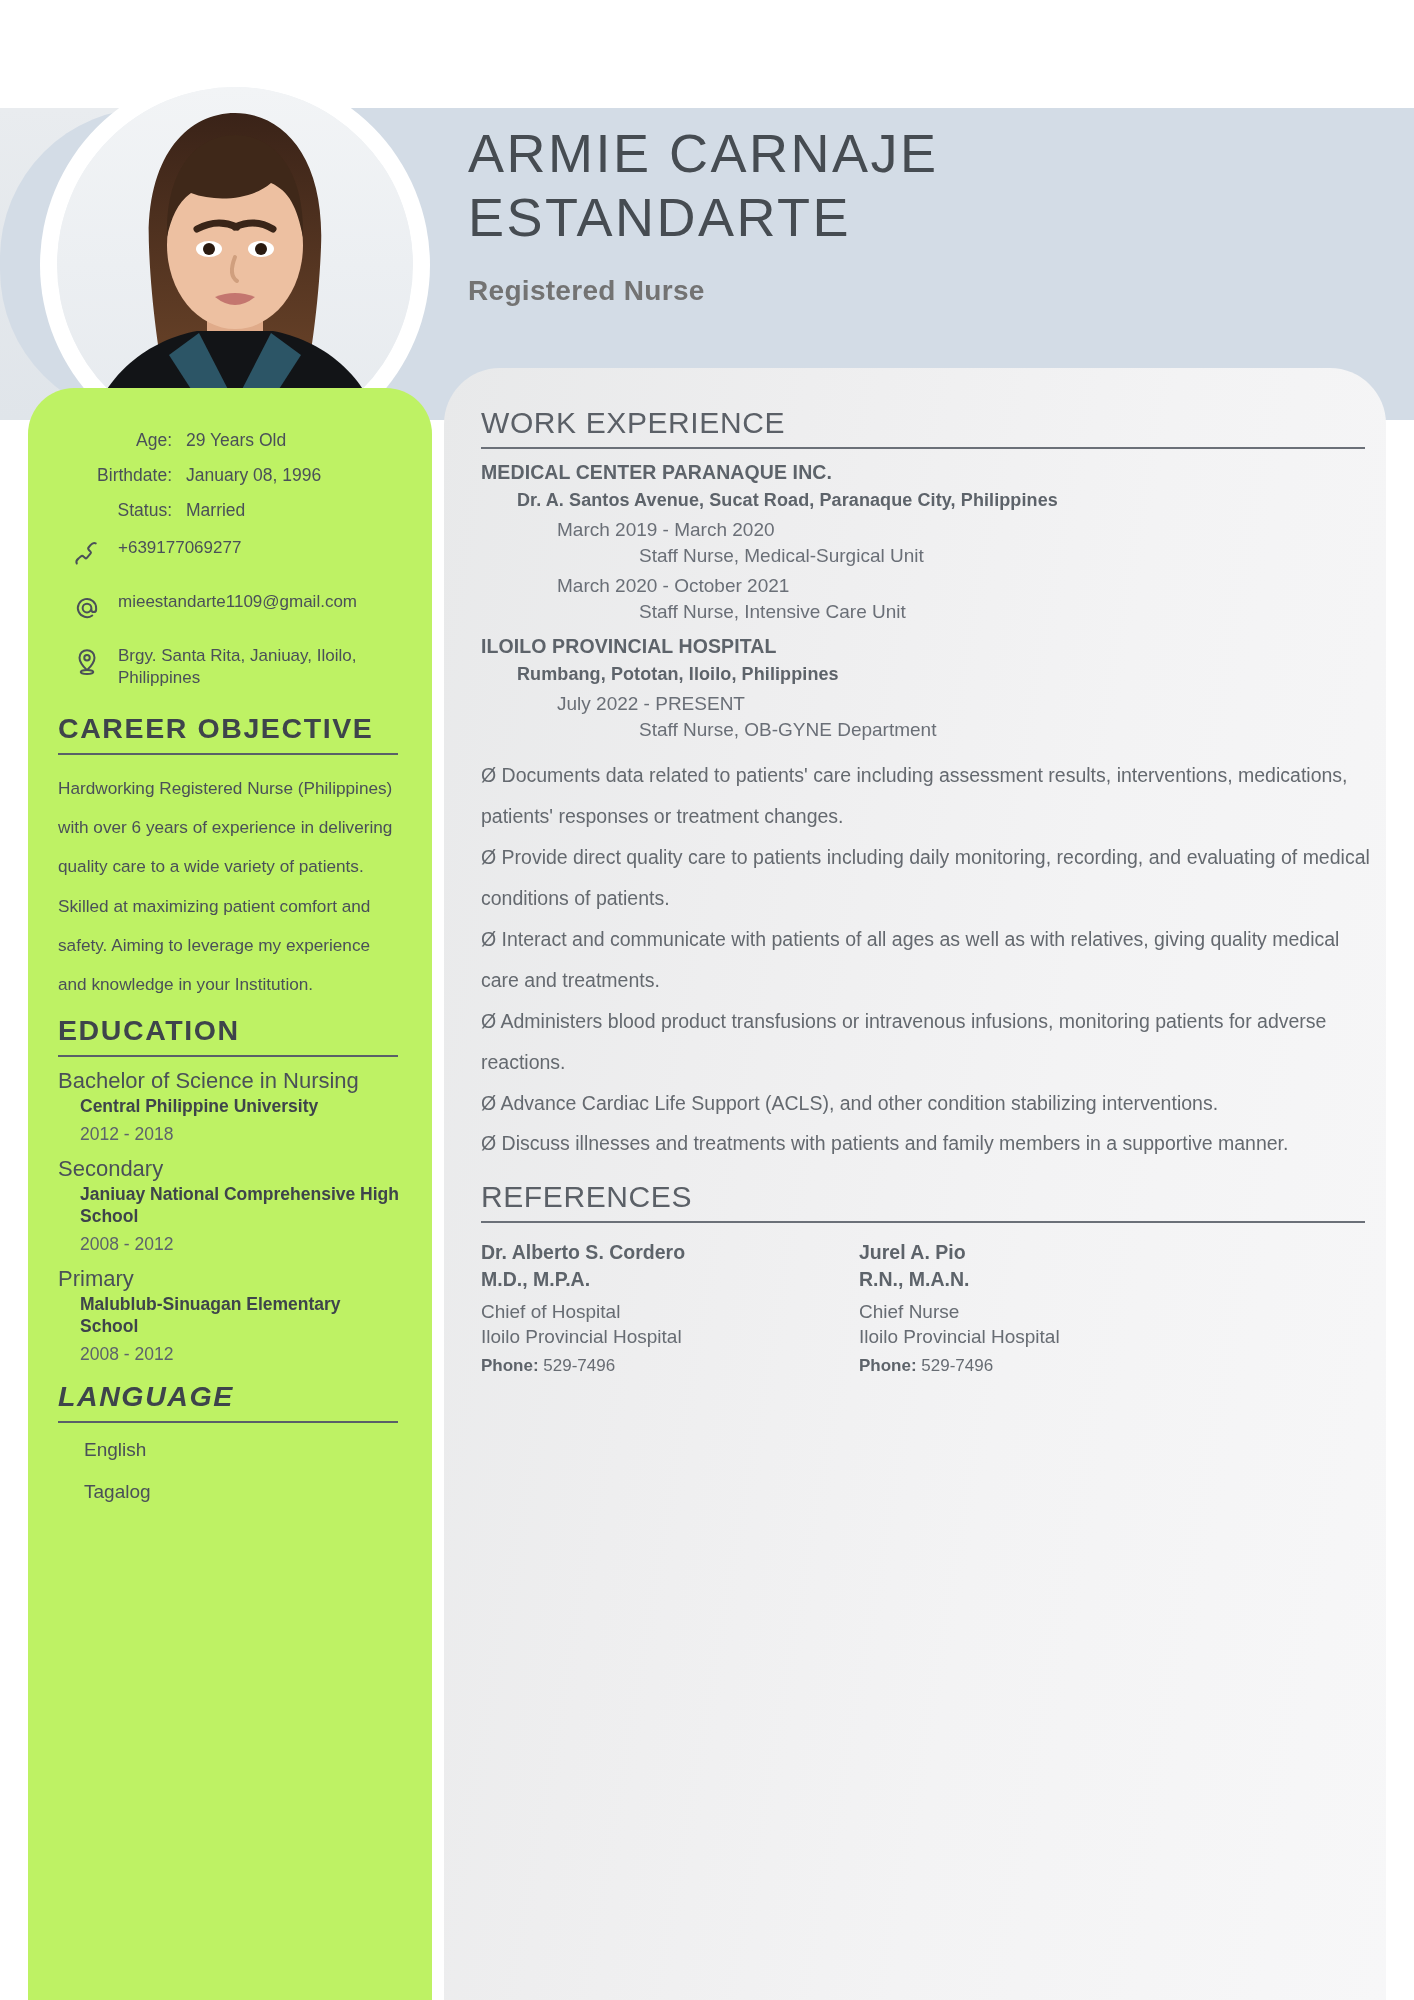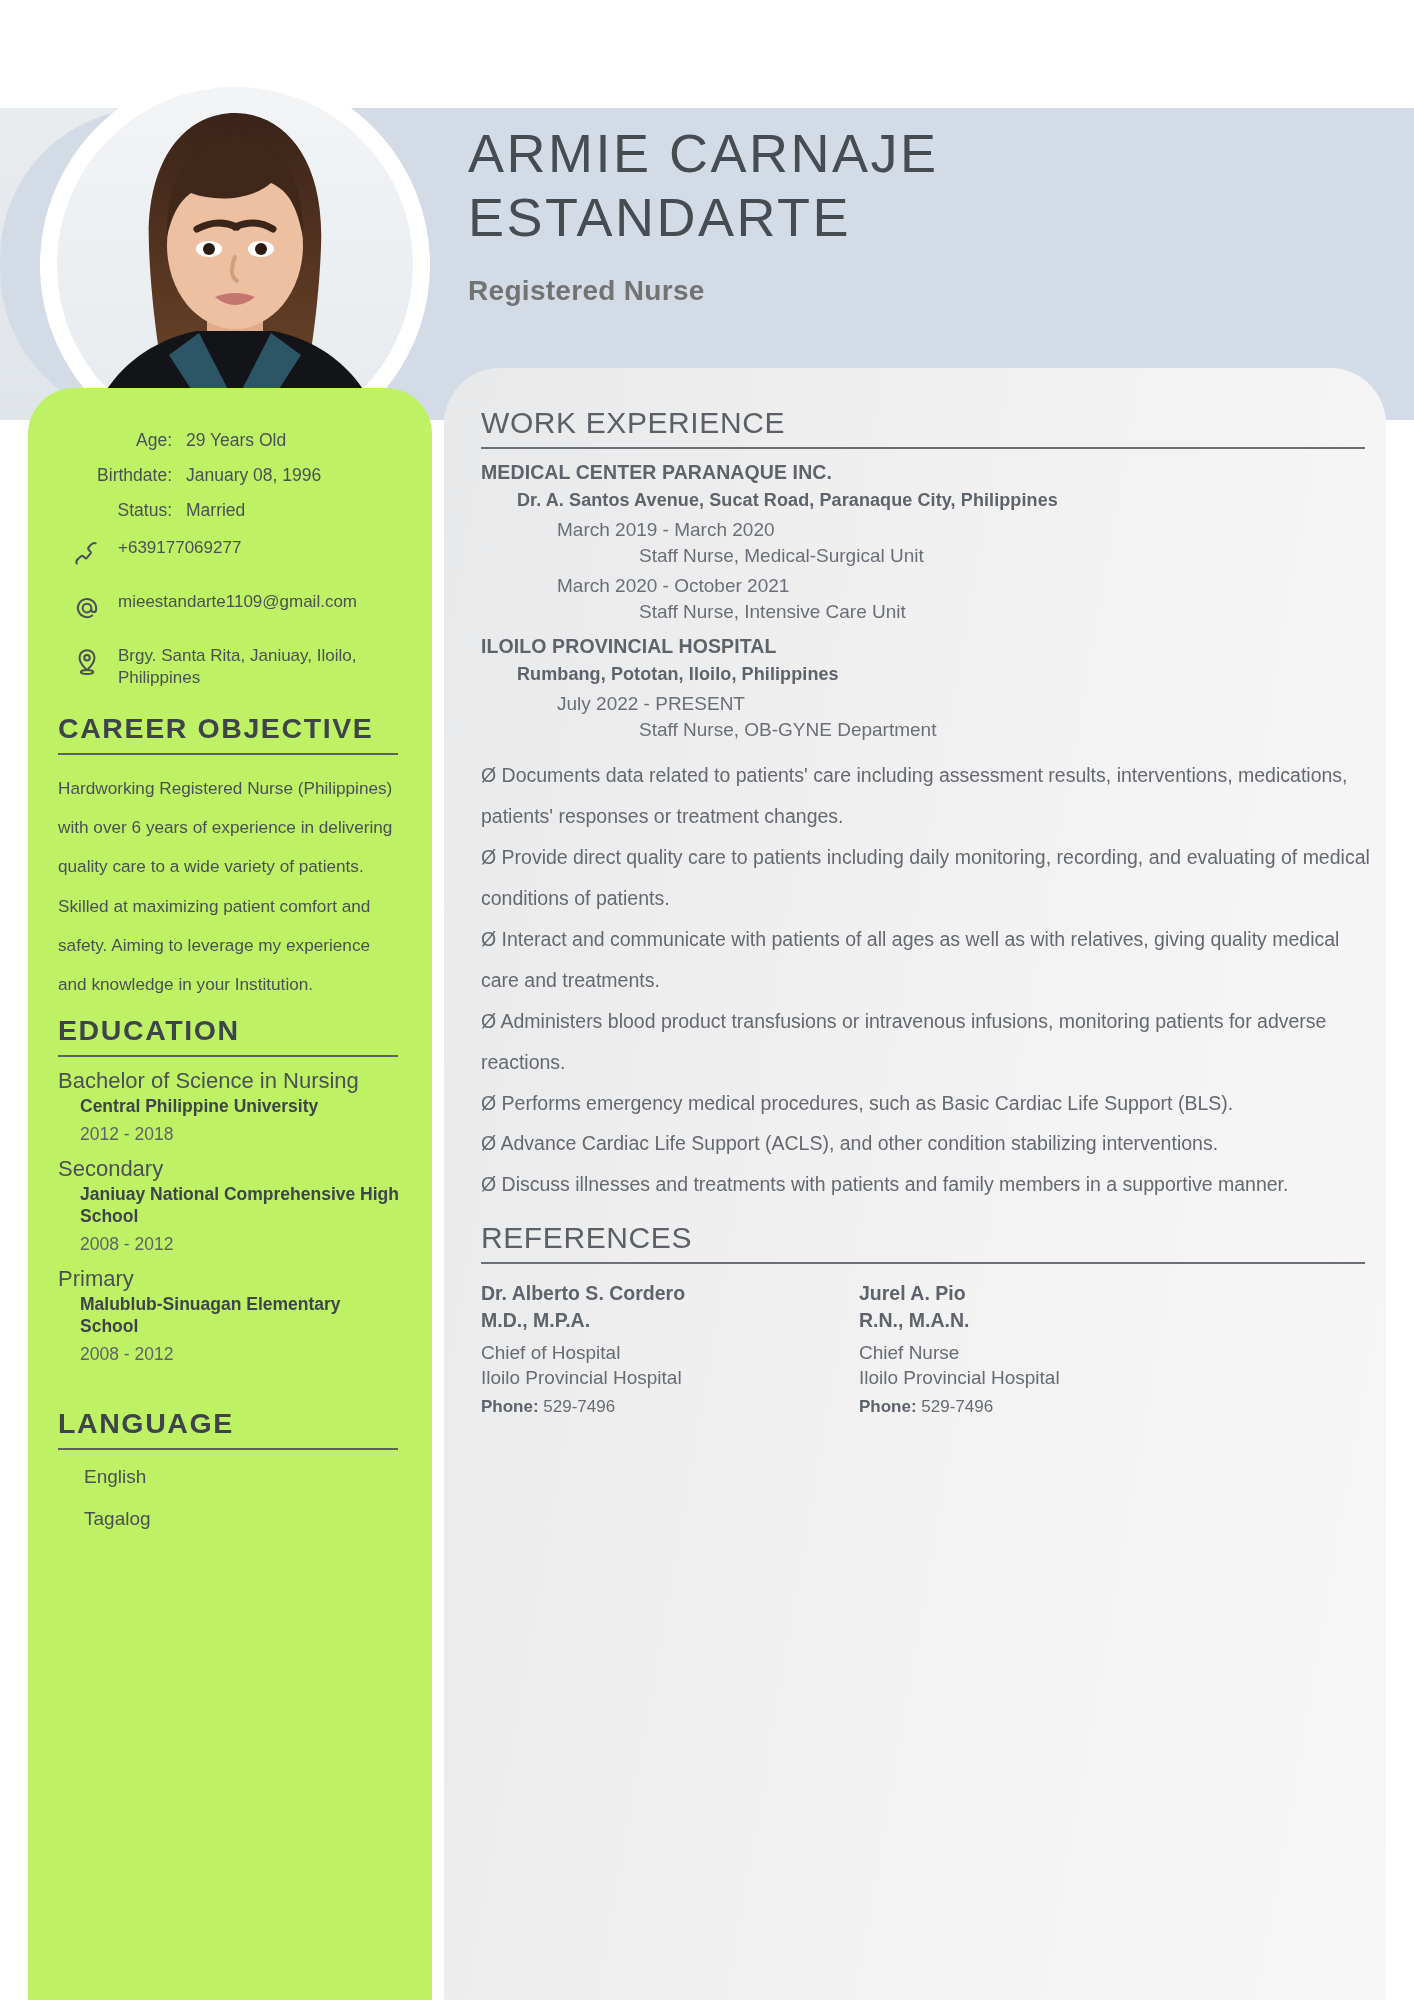--- a/index.html
+++ b/index.html
@@ -380,21 +380,21 @@
       <div class="edu-degree">Secondary</div>
       <div class="edu-school">Janiuay National Comprehensive High School</div>
       <div class="edu-years">2008 - 2012</div>
     </div>
     <div class="edu-item">
       <div class="edu-degree">Primary</div>
       <div class="edu-school">Malublub-Sinuagan Elementary School</div>
       <div class="edu-years">2008 - 2012</div>
     </div>
 
-    <div class="sec-head" style="margin-top:42px;">LANGUAGE</div>
+    <div class="sec-head" style="margin-top:15px;font-style:italic;">LANGUAGE</div>
     <div class="sec-rule"></div>
     <div class="lang-list">
       <div class="lang-item">English</div>
       <div class="lang-item">Tagalog</div>
     </div>
   </div>
 
   <div class="right-col">
 
     <div class="r-head">WORK EXPERIENCE</div>
@@ -414,21 +414,20 @@
       <div class="job-address">Rumbang, Pototan, Iloilo, Philippines</div>
       <div class="job-dates">July 2022 - PRESENT</div>
       <div class="job-role">Staff Nurse, OB-GYNE Department</div>
     </div>
 
     <div class="bullets">
       <div class="bullet">Ø Documents data related to patients' care including assessment results, interventions, medications, patients' responses or treatment changes.</div>
       <div class="bullet">Ø Provide direct quality care to patients including daily monitoring, recording, and evaluating of medical conditions of patients.</div>
       <div class="bullet">Ø Interact and communicate with patients of all ages as well as with relatives, giving quality medical care and treatments.</div>
       <div class="bullet">Ø Administers blood product transfusions or intravenous infusions, monitoring patients for adverse reactions.</div>
-      <div class="bullet">Ø Performs emergency medical procedures, such as Basic Cardiac Life Support (BLS).</div>
       <div class="bullet">Ø Advance Cardiac Life Support (ACLS), and other condition stabilizing interventions.</div>
       <div class="bullet">Ø Discuss illnesses and treatments with patients and family members in a supportive manner.</div>
     </div>
 
     <div class="refs-head">REFERENCES</div>
     <div class="r-rule"></div>
 
     <div class="refs-grid">
       <div class="ref-col">
         <div class="ref-name">Dr. Alberto S.  Cordero</div>

